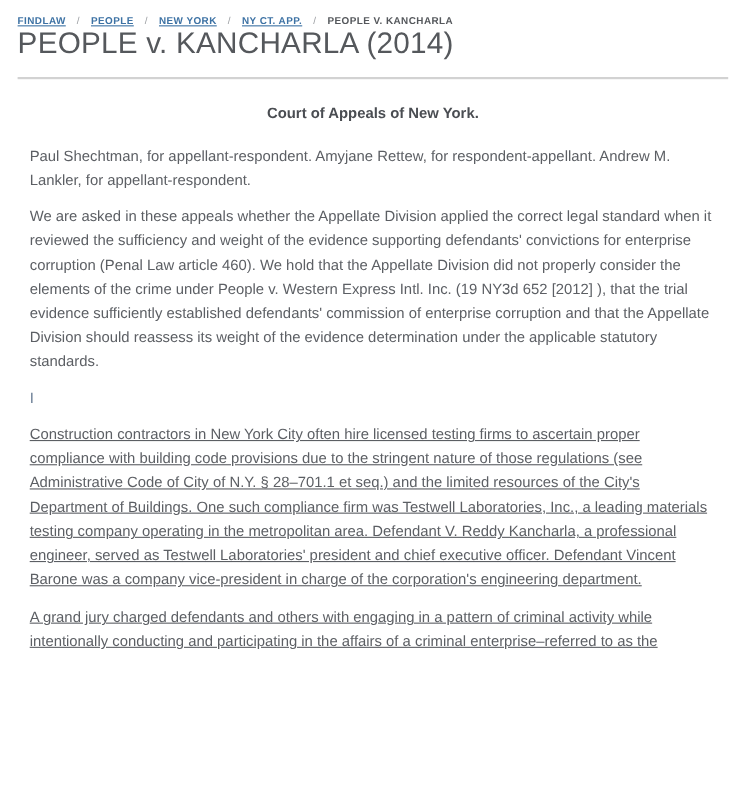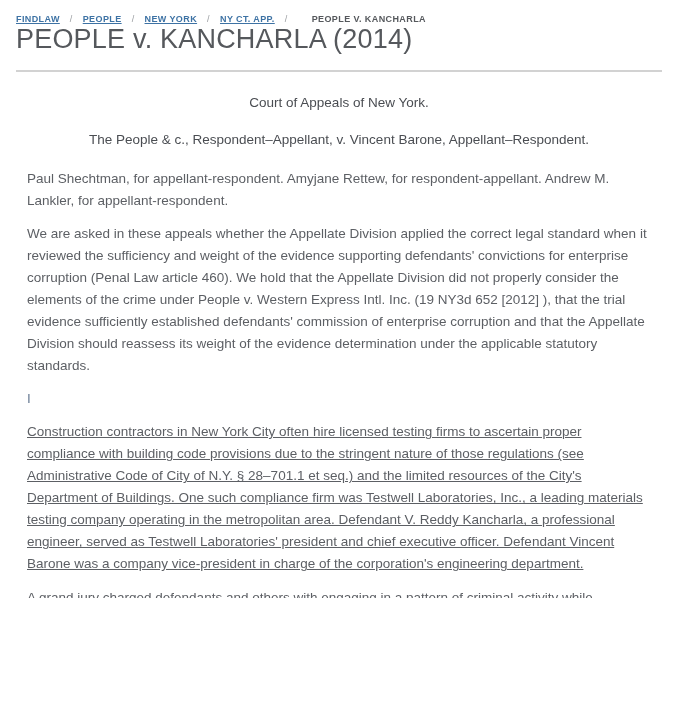--- a/index.html
+++ b/index.html
@@ -31,42 +31,41 @@
     cursor: pointer;
   }
   .breadcrumb .sep {
     color: #9a9da1;
     font-weight: normal;
     font-size: 9px;
   }
   .breadcrumb .crumb-current {
     color: #55585c;
     text-decoration: none;
-    margin-left: 14px;
   }
   
   h1.case-title {
     font-size: 27px;
     font-weight: 400;
     color: #55585c;
     letter-spacing: 0.2px;
   }
   hr.title-rule {
     border: none;
     border-top: 2px solid #d2d2d2;
     margin-top: 15px;
   }
   
   .case-header {
     margin-top: 22px;
     text-align: center;
   }
   .case-header p {
     font-size: 13.5px;
-    font-weight: normal;
+    font-weight: bold;
     color: #4a4d52;
     line-height: 1.35;
     margin-bottom: 19px;
   }
   
   .opinion {
     margin-top: 4px;
     font-size: 13.5px;
     line-height: 22px;
     color: #5c5f64;
@@ -95,21 +94,20 @@
     <span class="sep">/</span>
     <span class="crumb-current">PEOPLE V. KANCHARLA</span>
   </nav>
 
   <h1 class="case-title">PEOPLE v. KANCHARLA (2014)</h1>
 
   <hr class="title-rule">
 
   <header class="case-header">
     <p>Court of Appeals of New York.</p>
-    <p>The People &amp; c., Respondent–Appellant, v. Vincent Barone, Appellant–Respondent.</p>
   </header>
 
   <article class="opinion">
     <div class="counsel-block">
       <p>Paul Shechtman, for appellant-respondent. Amyjane Rettew, for respondent-appellant. Andrew M. Lankler, for appellant-respondent.</p>
       <p>We are asked in these appeals whether the Appellate Division applied the correct legal standard when it reviewed the sufficiency and weight of the evidence supporting defendants' convictions for enterprise corruption (Penal Law article 460). We hold that the Appellate Division did not properly consider the elements of the crime under People v. Western Express Intl. Inc. (19 NY3d 652 [2012] ), that the trial evidence sufficiently established defendants' commission of enterprise corruption and that the Appellate Division should reassess its weight of the evidence determination under the applicable statutory standards.</p>
     </div>
     <p class="section-marker">I</p>
     <p class="body-para">Construction contractors in New York City often hire licensed testing firms to ascertain proper compliance with building code provisions due to the stringent nature of those regulations (see Administrative Code of City of N.Y. § 28–701.1 et seq.) and the limited resources of the City's Department of Buildings. One such compliance firm was Testwell Laboratories, Inc., a leading materials testing company operating in the metropolitan area. Defendant V. Reddy Kancharla, a professional engineer, served as Testwell Laboratories' president and chief executive officer. Defendant Vincent Barone was a company vice-president in charge of the corporation's engineering department.</p>
     <p class="body-para">A grand jury charged defendants and others with engaging in a pattern of criminal activity while intentionally conducting and participating in the affairs of a criminal enterprise–referred to as the “Testwell Group”–consisting of Testwell Laboratories, Inc., and a number of its officers and employees. The indictment alleged that defendants committed or allowed certain of the corporation's employees to engage in a multitude of illegal acts involving the falsification of test results, improper inspections of construction projects and double-billing of clients. Those offenses were grouped under distinct, but interrelated, criminal schemes related to five categories of Testwell Laboratories' material testing services: (1) “Mix–Design”; (2) “Steel Inspections”; (3) “Certified Inspectors”; (4) “Field Tests”; and (5) “Compressive/Flexural Strength Alterations”.</p>

